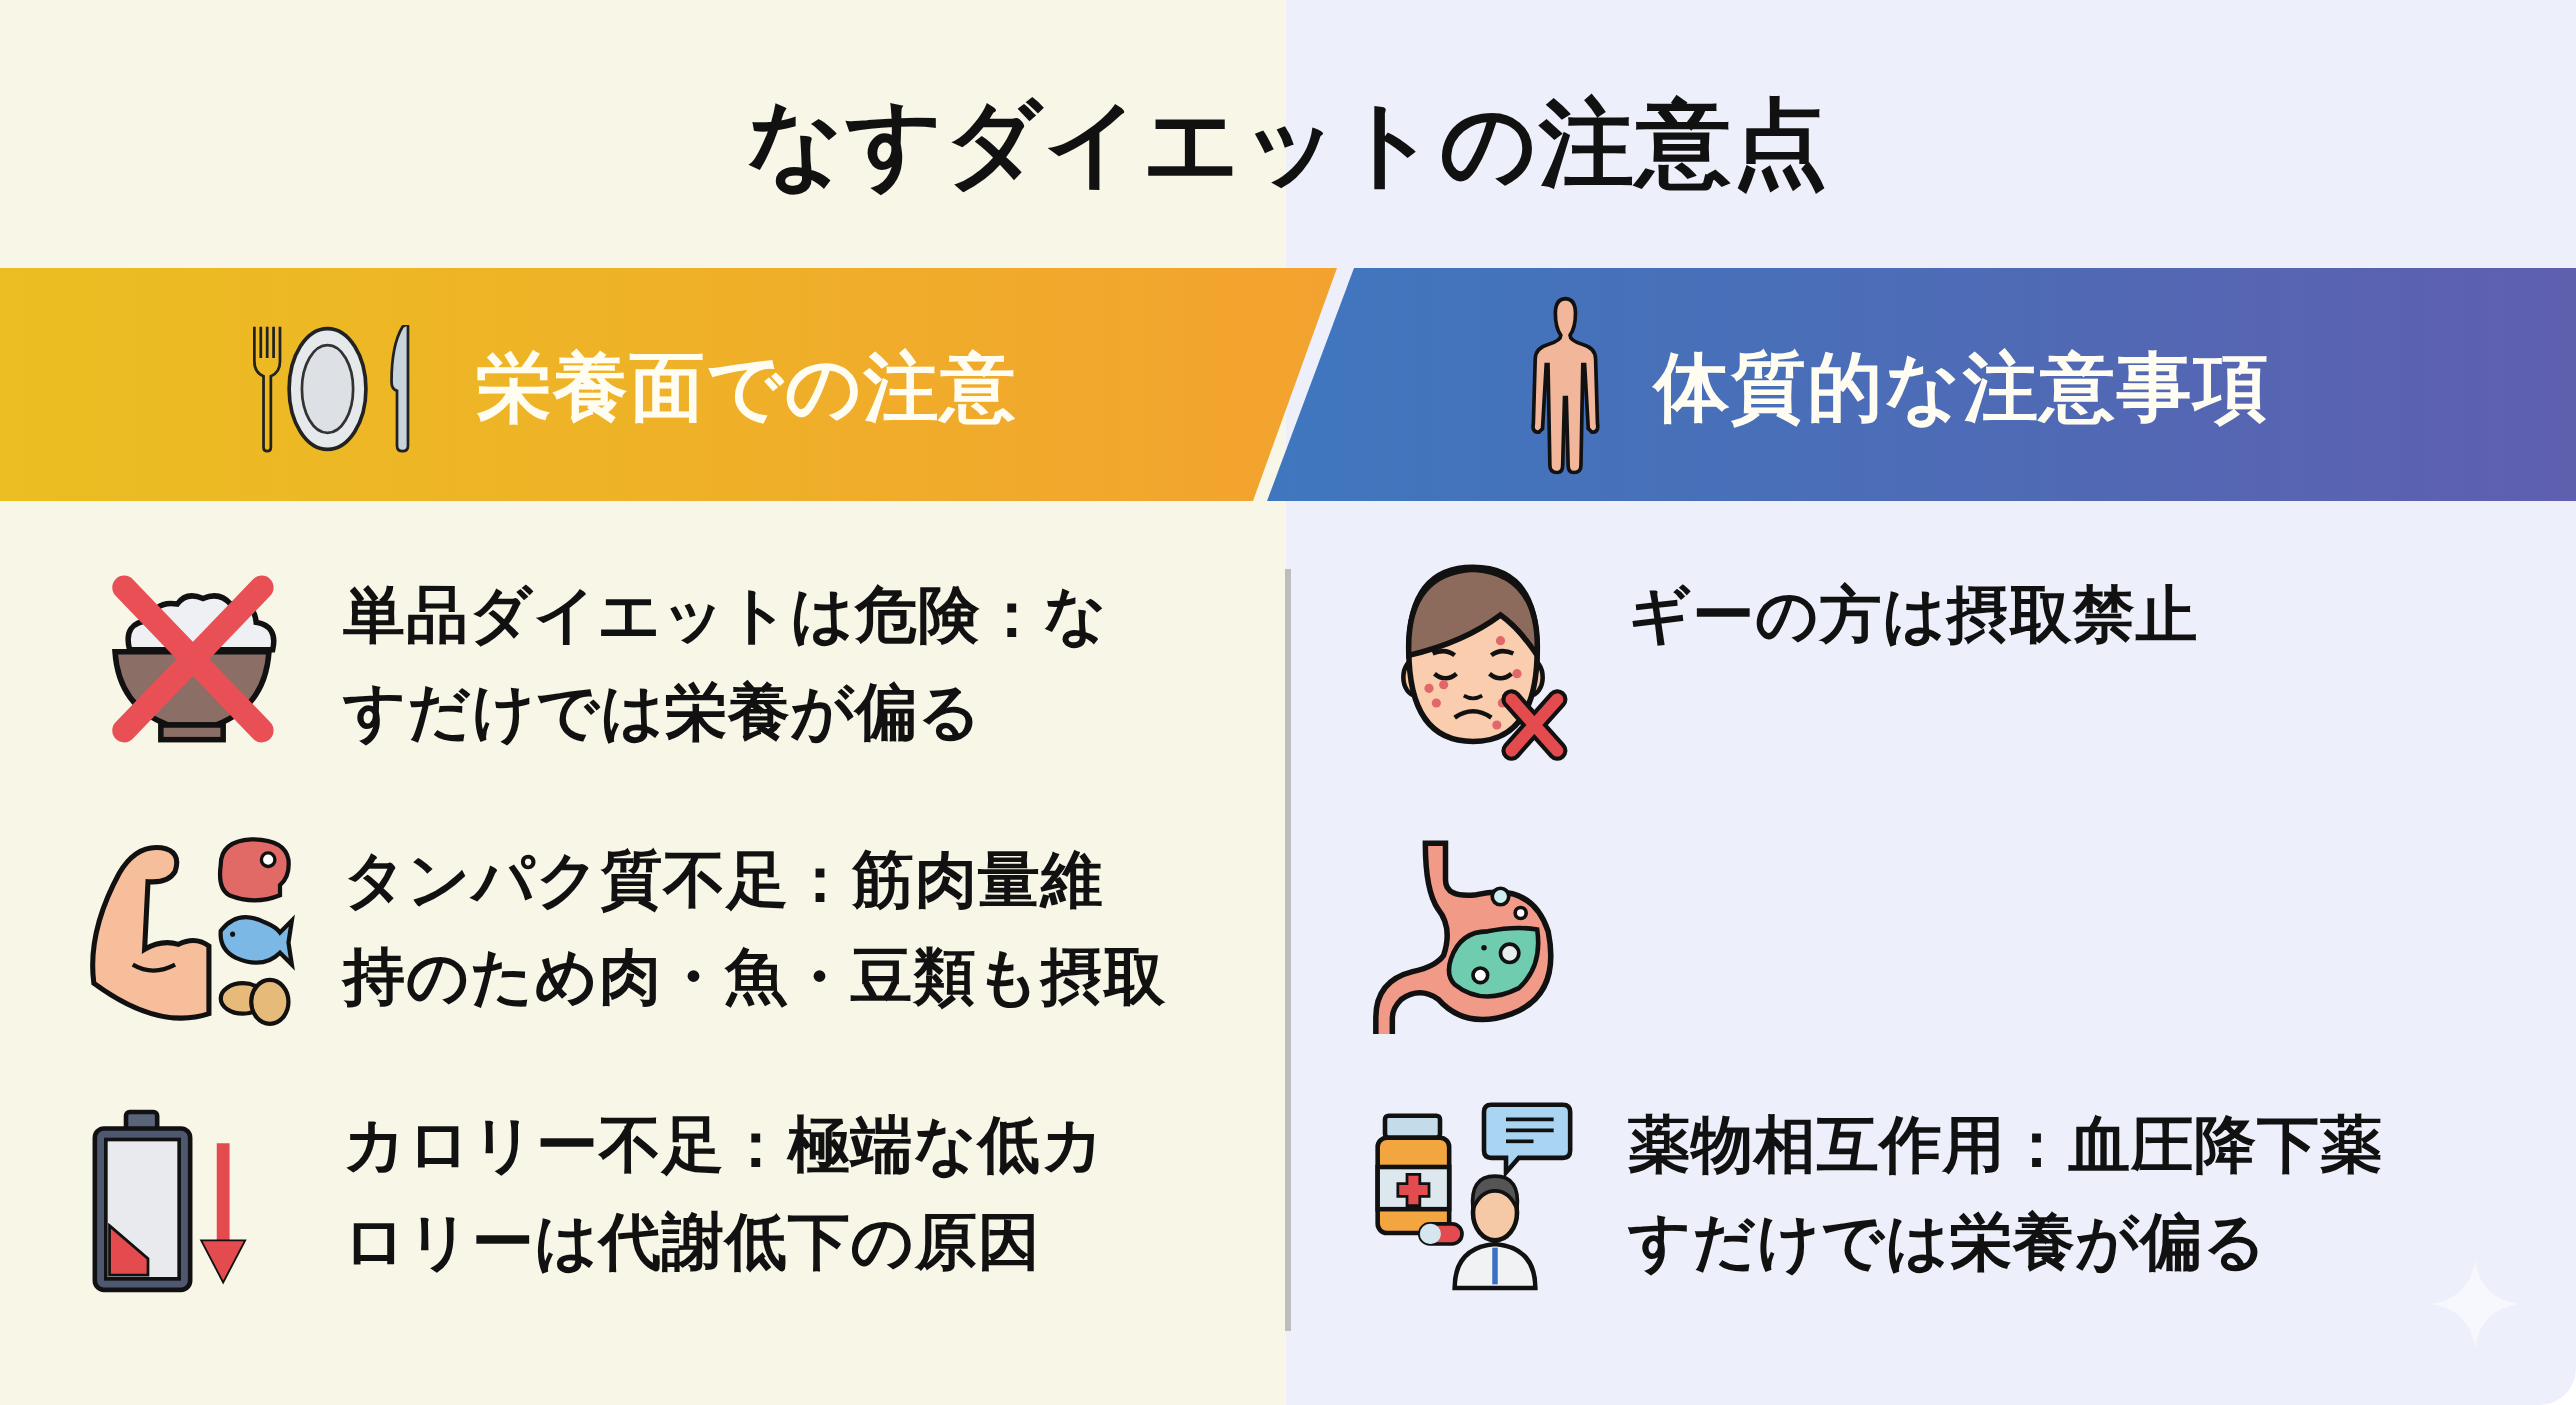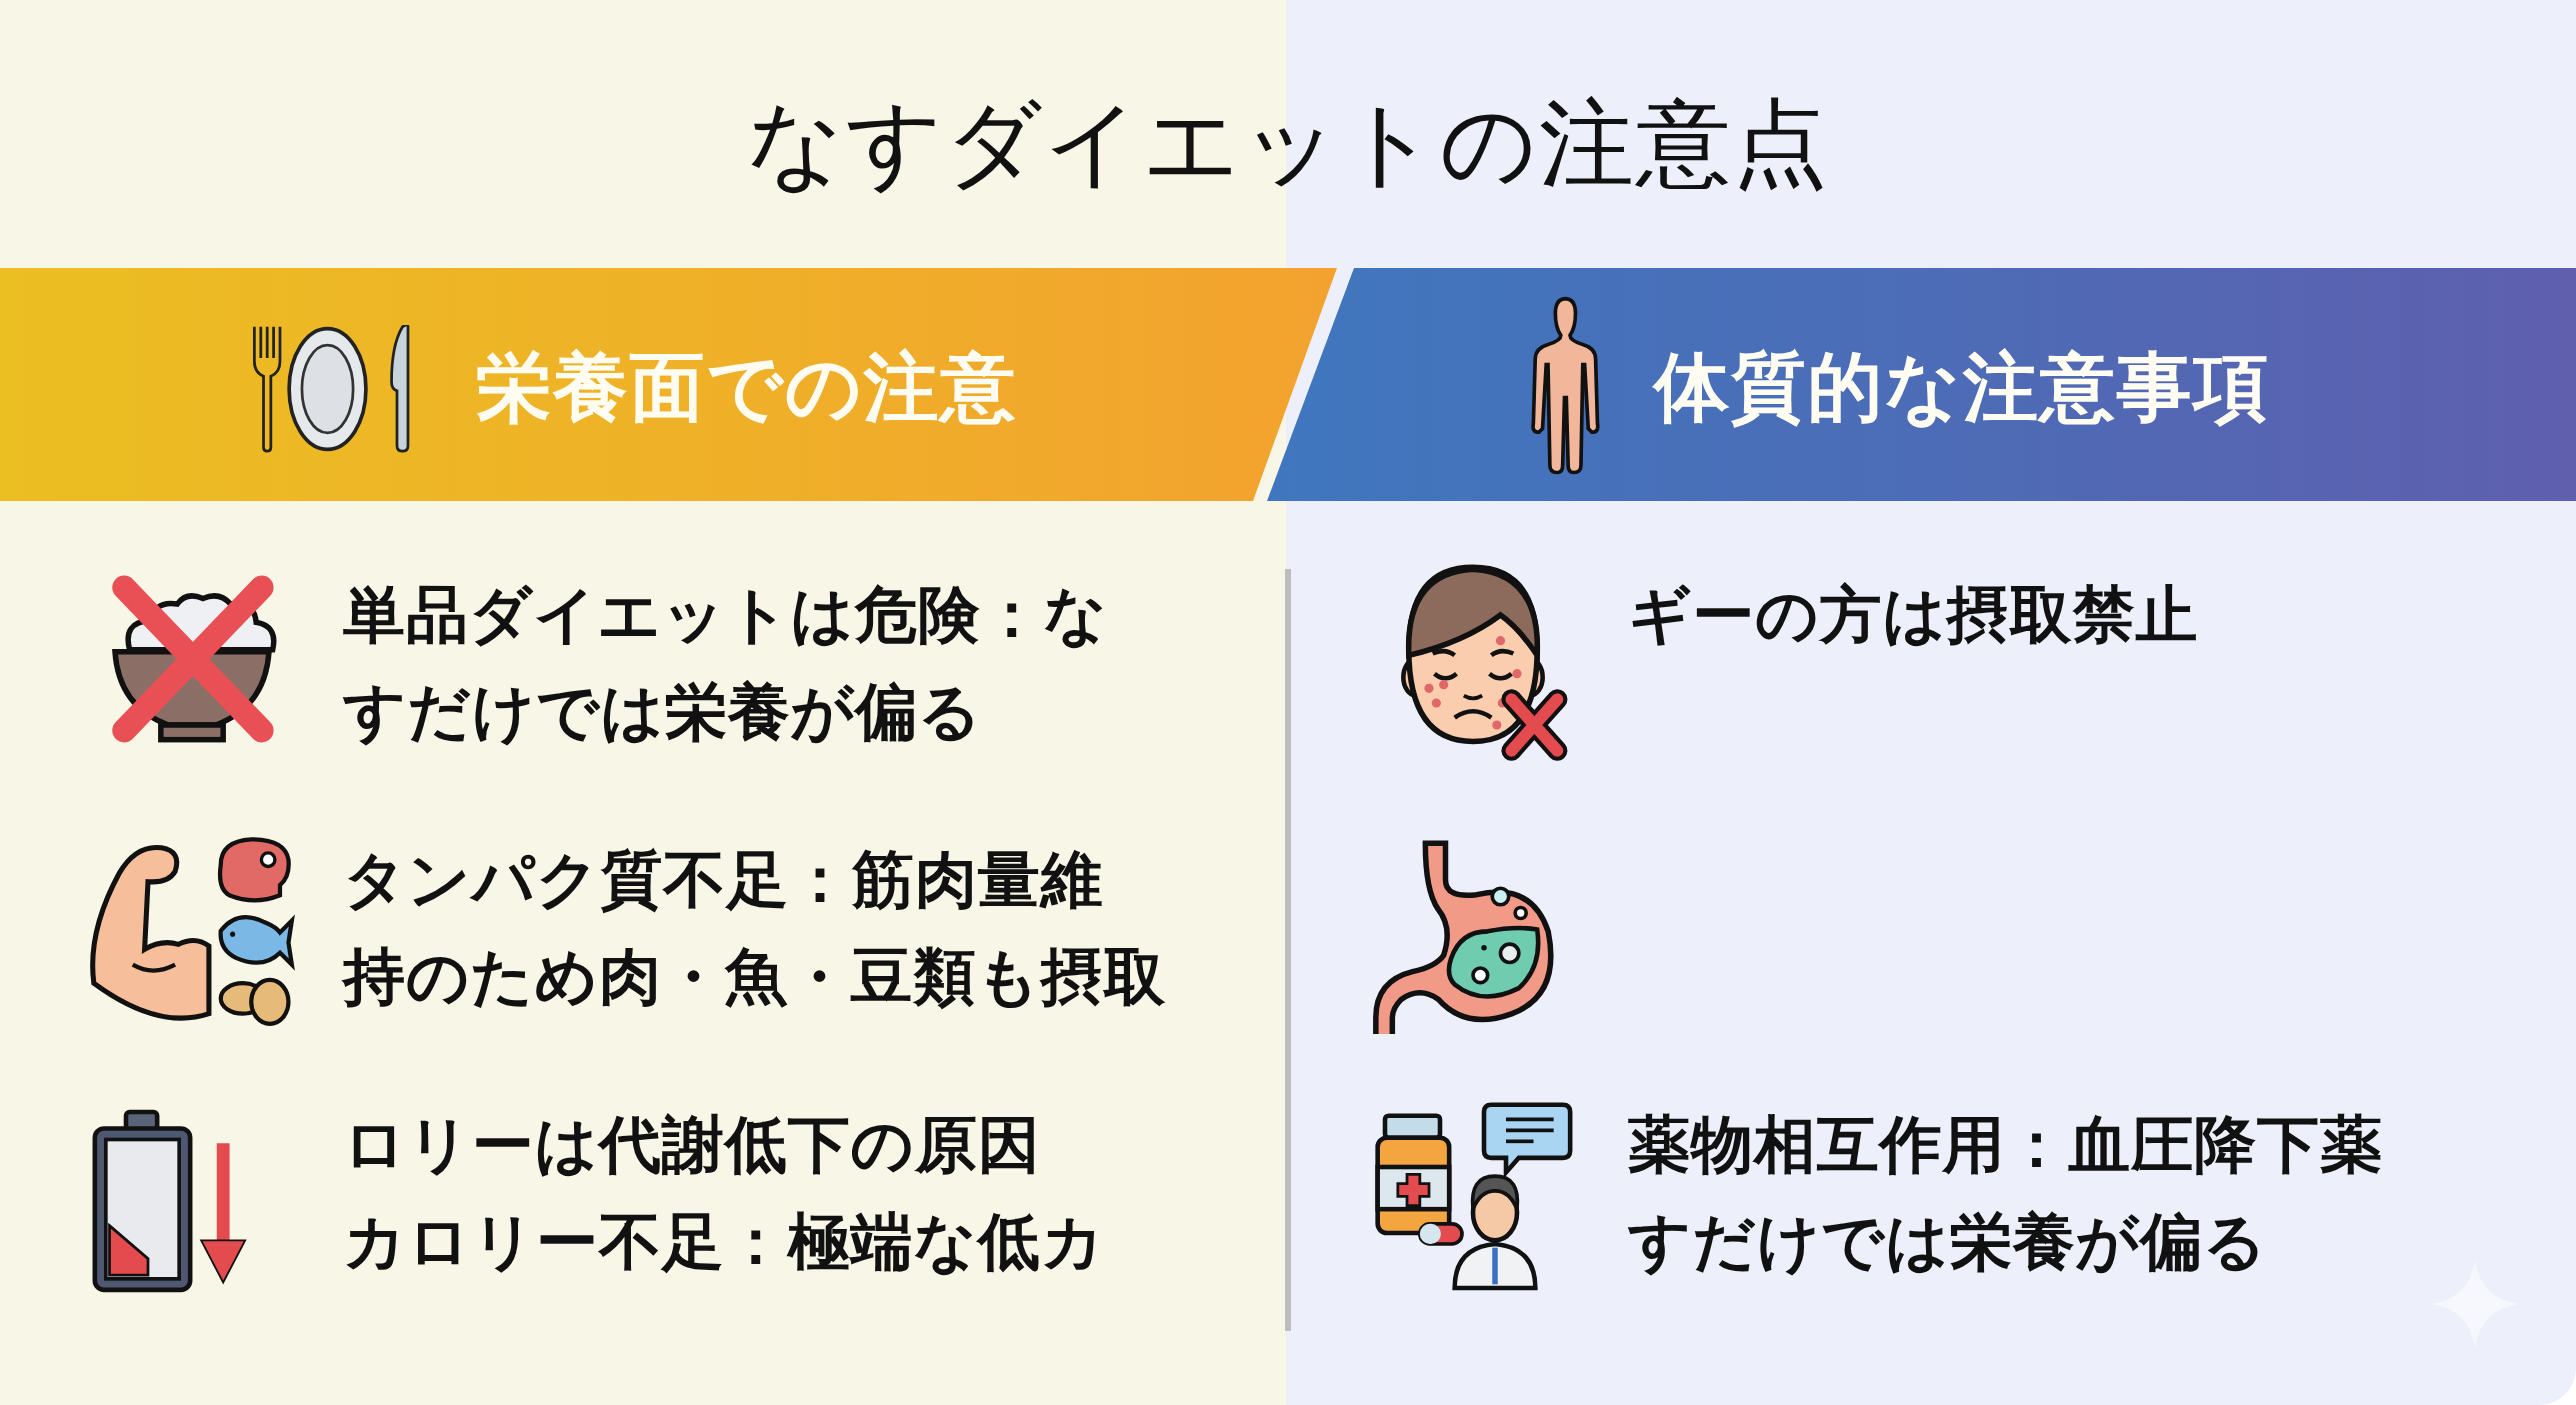--- a/index.html
+++ b/index.html
@@ -1,21 +1,21 @@
 <!DOCTYPE html>
 <html style="font-size:14.6px"><head>
 <meta charset="utf-8">
 <style>
   html, body { margin:0; padding:0; }
   body { width:2576px; height:1405px; position:relative; overflow:hidden;
          font-family:"DejaVu Sans","Liberation Sans",sans-serif; }
   .bg-left { position:absolute; left:0; top:0; width:1286px; height:1405px; background:#F8F6E7; }
   .bg-right { position:absolute; left:1286px; top:0; width:1290px; height:1405px; background:#EDF0FA; border-bottom-right-radius:37px; }
   .title { position:absolute; left:0; width:2576px; top:81px; text-align:center;
-           font-size:95px; font-weight:normal; color:#111; letter-spacing:1.8px; }
+           font-size:95px; font-weight:bold; color:#111; letter-spacing:1.8px; }
   .band { position:absolute; top:268px; height:233px; }
   .band-left { left:0; width:1337px;
                background:linear-gradient(90deg,#EBBE22 0%,#EFB028 55%,#F3A22F 100%);
                clip-path:polygon(0 0,1337px 0,1253px 233px,0 233px);text-align:right; }
   .band-right { left:1267px; width:1309px;
                 background:linear-gradient(90deg,#3F77BE 0%,#4E6BB6 55%,#5F5FAE 100%);
                 clip-path:polygon(87px 0,1309px 0,1309px 233px,0 233px); }
   .band-title { position:absolute; top:70px; font-size:75px; font-weight:bold; color:#FFFDF2;
                 white-space:nowrap; letter-spacing:1.8px; }
   .band-icon { position:absolute; }
@@ -95,22 +95,22 @@
 <div class="item" style="left:82px;top:1079px;width:1189px;">
   <svg class="icon" viewBox="0 0 240 240">
     <rect x="48" y="36" width="34" height="22" rx="4" fill="#5A6478" stroke="#111" stroke-width="5"></rect>
     <rect x="14" y="54" width="104" height="176" rx="10" fill="#4E5870" stroke="#111" stroke-width="5"></rect>
     <rect x="26" y="66" width="80" height="152" fill="#E8EAEE" stroke="#111" stroke-width="4"></rect>
     <path d="M30 160 l42 36 v18 h-42z" fill="#E34B4F" stroke="#111" stroke-width="3"></path>
     <line x1="154" y1="70" x2="154" y2="180" stroke="#E34B4F" stroke-width="14"></line>
     <polygon points="130,176 178,176 154,222" fill="#E34B4F" stroke="#111" stroke-width="2"></polygon>
   </svg>
   <div class="text" style="left:261px;">
+    <div>カロリー不足：極端な低カ</div>
     <div>ロリーは代謝低下の原因</div>
-    <div>カロリー不足：極端な低カ</div>
   </div>
 </div>
 
 <div class="item" style="left:1363px;top:549px;width:1189px;">
   <svg class="icon" viewBox="0 0 240 240">
     <ellipse cx="58" cy="140" rx="14" ry="20" fill="#F7C9A9" stroke="#111" stroke-width="5"></ellipse>
     <ellipse cx="182" cy="140" rx="14" ry="20" fill="#F7C9A9" stroke="#111" stroke-width="5"></ellipse>
     <path d="M50 110 q0 -90 70 -90 q70 0 70 90 q0 100 -70 100 q-70 0 -70 -100z" fill="#F9CDAD" stroke="#111" stroke-width="6"></path>
     <path d="M50 116 q-4 -90 70 -94 q74 4 70 94 q-20 -30 -40 -44 q-40 30 -100 44z" fill="#8C6A5C" stroke="#111" stroke-width="6"></path>
     <path d="M78 136 q12 10 24 0 M138 136 q12 10 24 0" fill="none" stroke="#111" stroke-width="5"></path>

